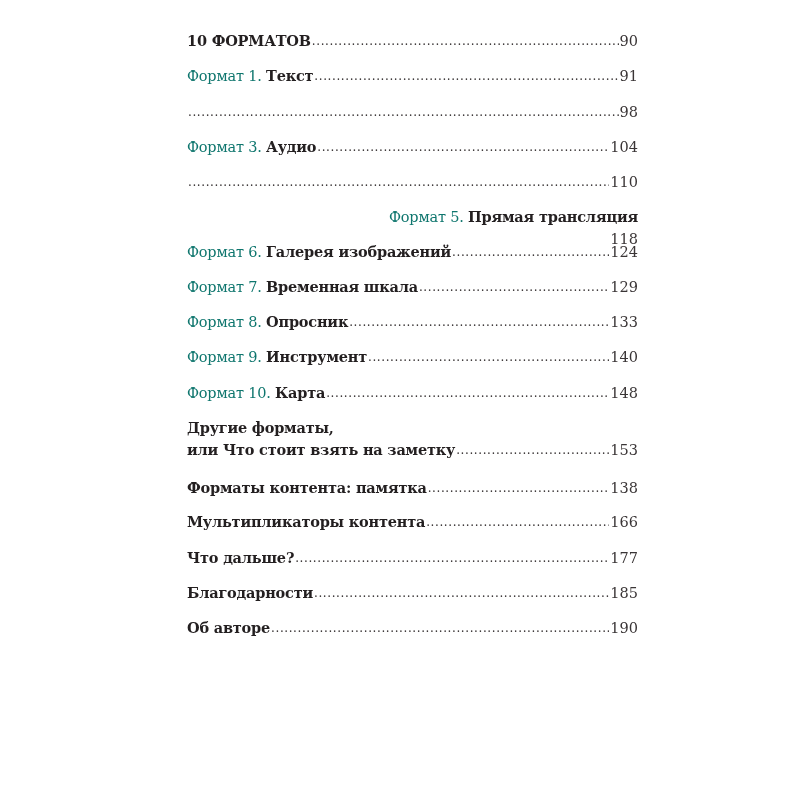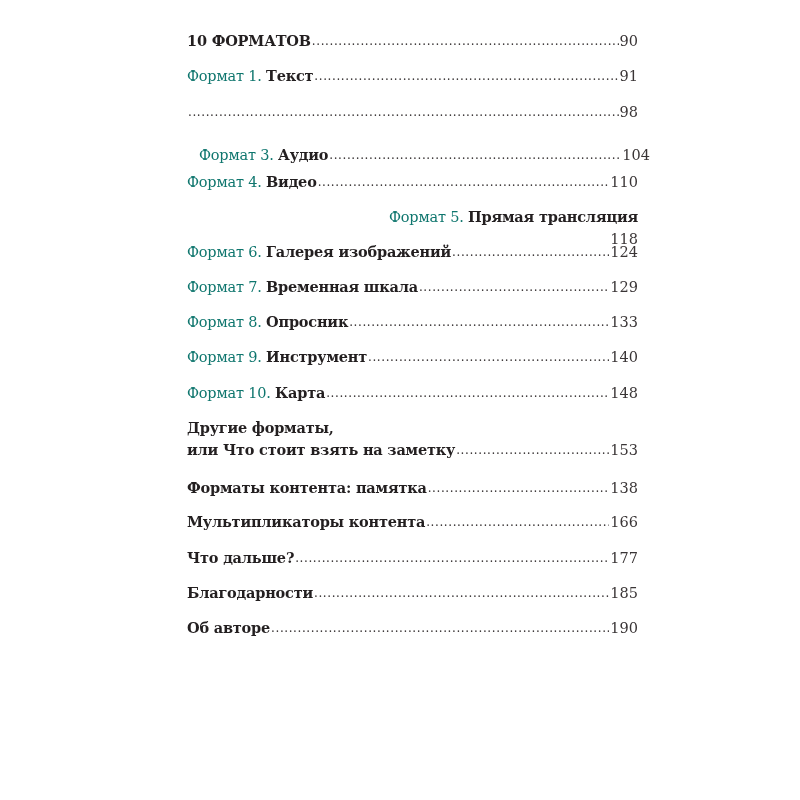--- a/index.html
+++ b/index.html
@@ -94,28 +94,27 @@
     <span class="label"><span class="prefix">Формат 1. </span><span class="title">Текст</span></span>
     <span class="leader"></span>
     <span class="page">91</span>
   </div>
 
   <div class="row" style="top:71px;">
     <span class="leader"></span>
     <span class="page">98</span>
   </div>
 
-  <div class="row" style="top:114px;margin-left:12px;">
+  <div class="row" style="top:106px;">
     <span class="label"><span class="prefix">Формат 3. </span><span class="title">Аудио</span></span>
     <span class="leader"></span>
     <span class="page">104</span>
   </div>
 
   <div class="row" style="top:141px;">
-    <span class="label"><span class="prefix">Формат 4. </span><span class="title">Видео</span></span>
     <span class="leader"></span>
     <span class="page">110</span>
   </div>
 
   <div class="row" style="top:176px;flex-direction:column;">
     <span class="label"><span class="prefix">Формат 5. </span><span class="title">Прямая трансляция</span></span>
     <span class="leader"></span>
     <span class="page">118</span>
   </div>
 

